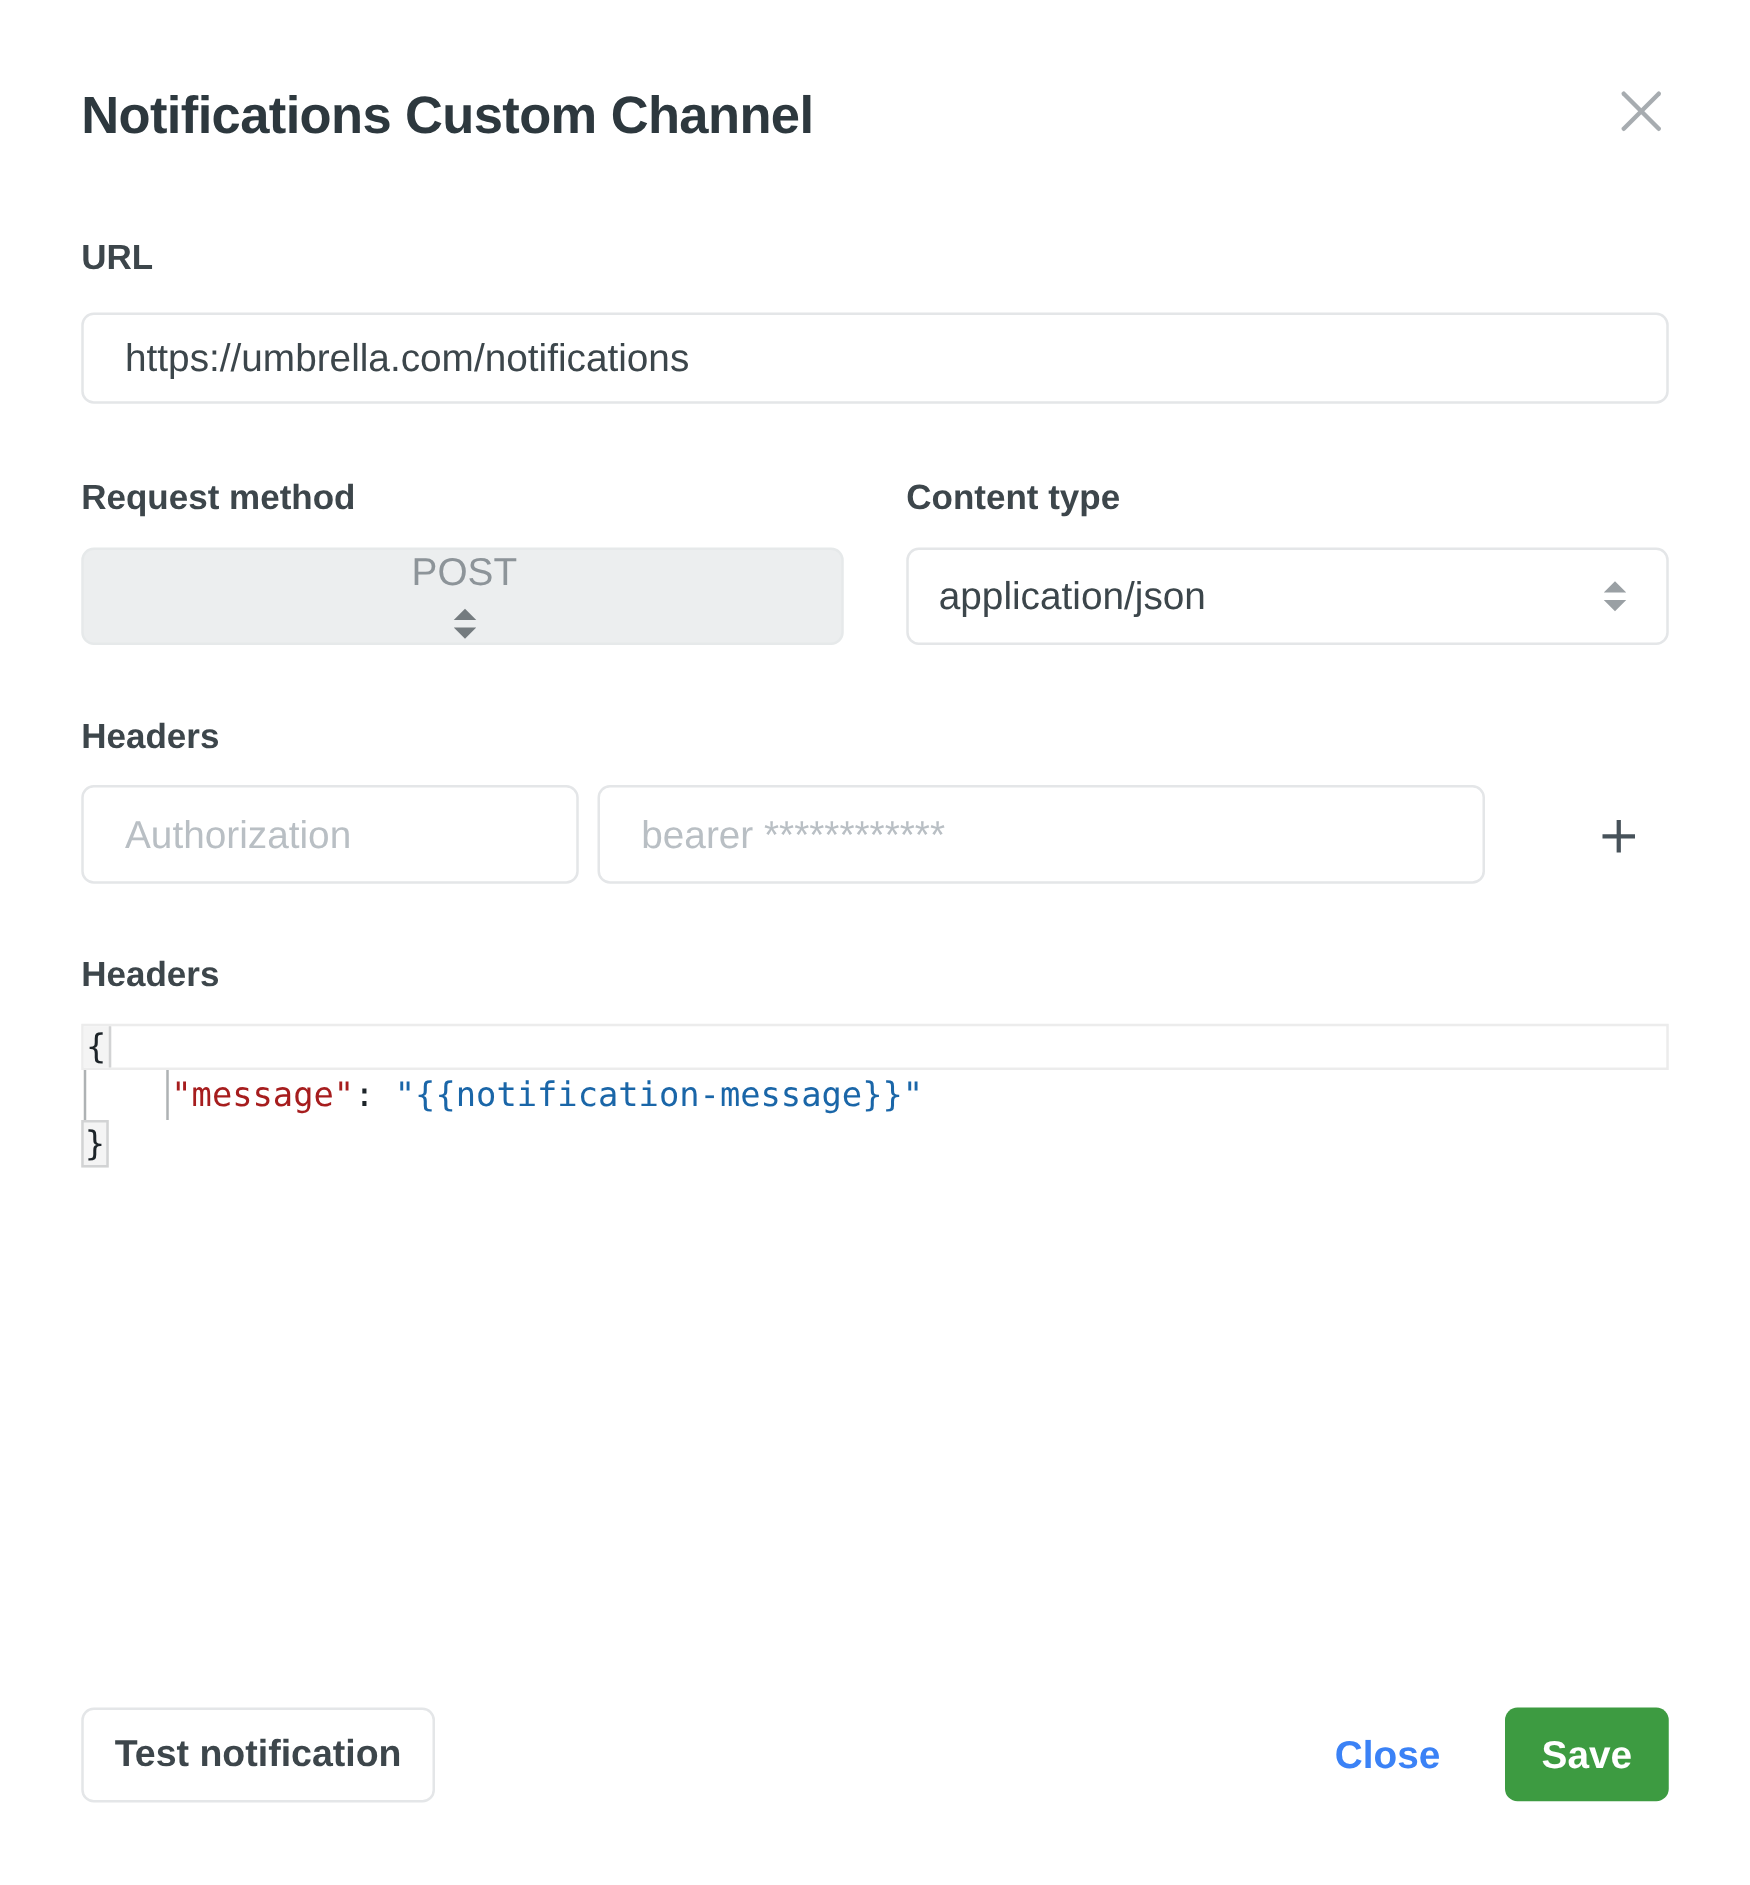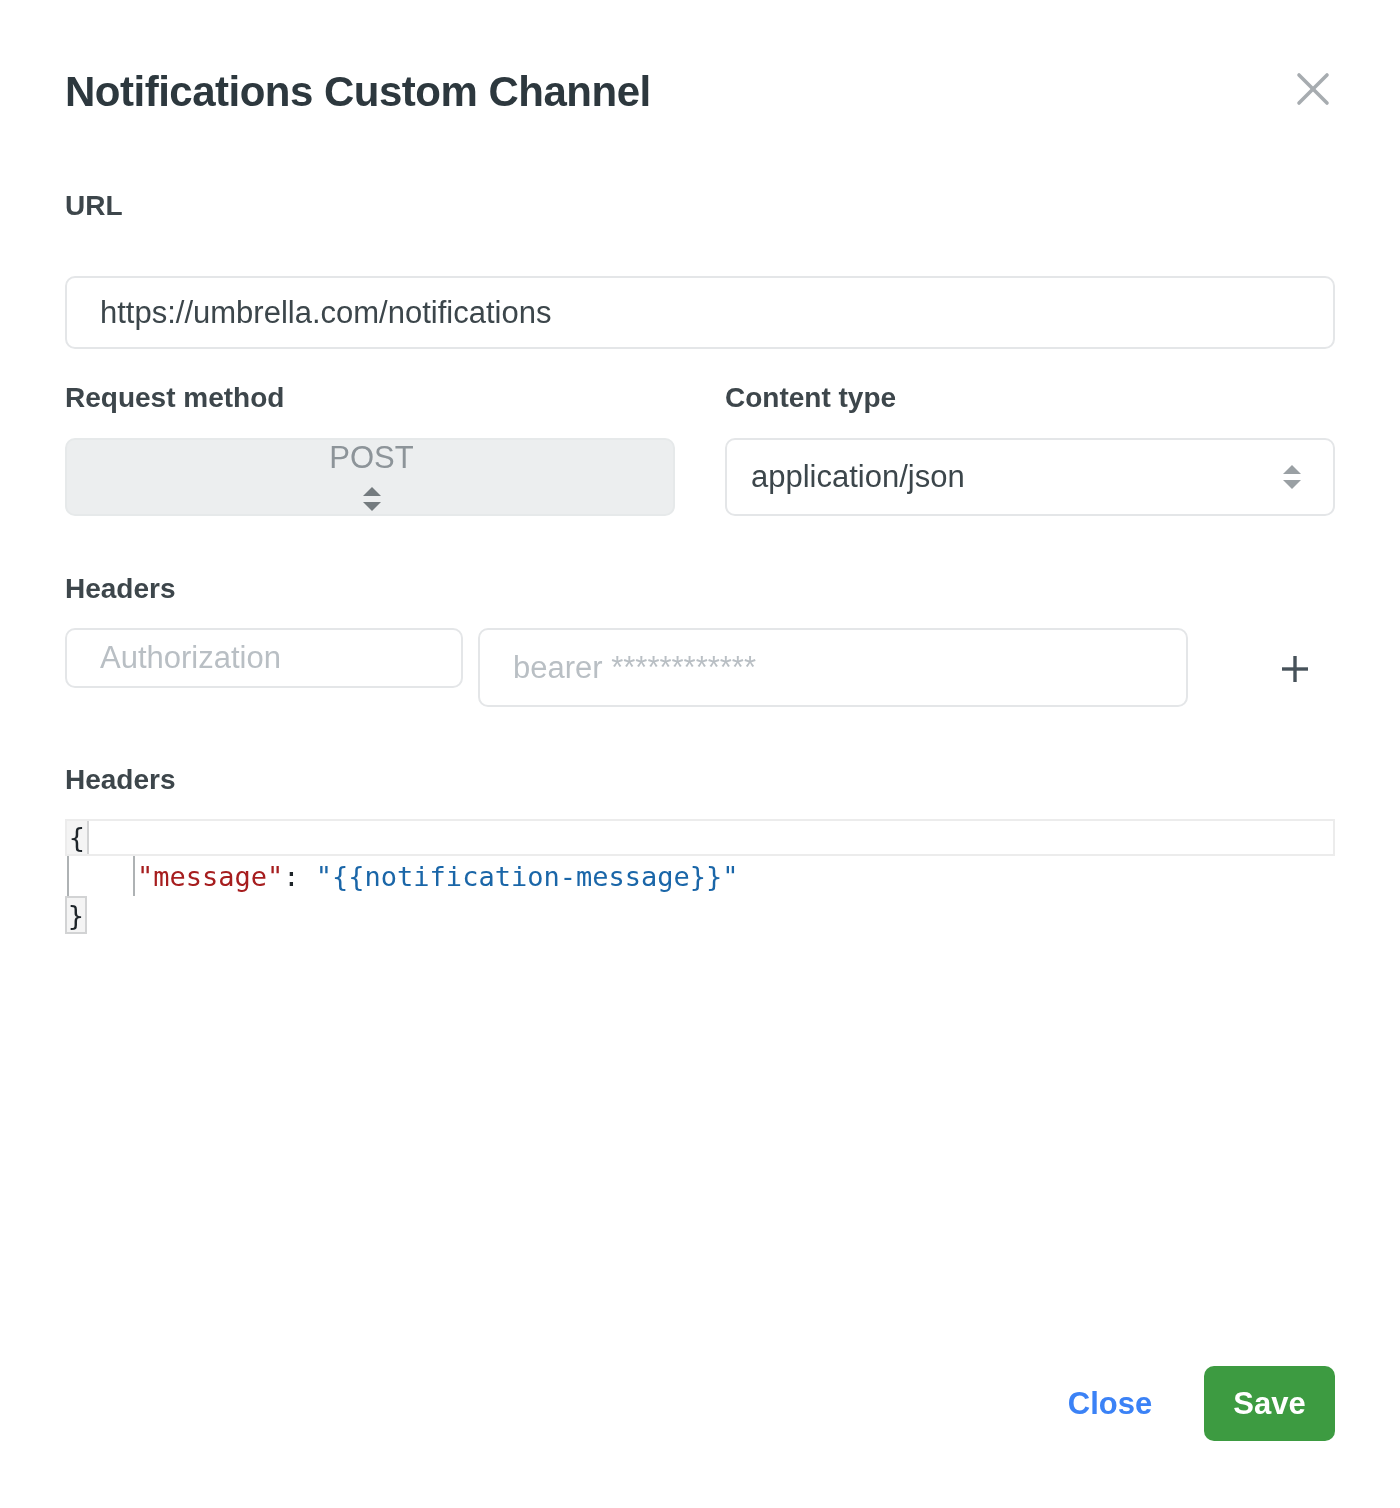--- a/index.html
+++ b/index.html
@@ -125,42 +125,42 @@
   <h1 class="dialog-title">Notifications Custom Channel</h1>
 
   <button class="close-btn" aria-label="close">
     <svg width="38" height="38" viewBox="0 0 38 38">
       <line x1="5" y1="5" x2="33" y2="33" stroke="#a7acb0" stroke-width="3.6" stroke-linecap="round"></line>
       <line x1="33" y1="5" x2="5" y2="33" stroke="#a7acb0" stroke-width="3.6" stroke-linecap="round"></line>
     </svg>
   </button>
 
   <div class="field-label" style="left:65px; top:190px;">URL</div>
-  <input class="text-input" style="left: 65px; top: 250px; width: 1270px; height: 73px; margin-top: 26px;" type="text" value="https://umbrella.com/notifications">
+  <input class="text-input" style="left: 65px; top: 250px; width: 1270px; height: 73px;" type="text" value="https://umbrella.com/notifications">
 
   <div class="field-label" style="left:65px; top:382px;">Request method</div>
   <div class="select select-disabled" style="left:65px; top:438px; width:610px; height:78px;flex-direction:column;">
     <span class="select-value">POST</span>
     <svg width="22" height="30" viewBox="0 0 22 30">
       <polygon points="11,3 20,12 2,12" fill="#747b7f"></polygon>
       <polygon points="2,18 20,18 11,27" fill="#747b7f"></polygon>
     </svg>
   </div>
 
   <div class="field-label" style="left:725px; top:382px;">Content type</div>
   <div class="select select-enabled" style="left:725px; top:438px; width:610px; height:78px;">
     <span class="select-value">application/json</span>
     <svg width="22" height="30" viewBox="0 0 22 30">
       <polygon points="11,3 20,12 2,12" fill="#9aa0a4"></polygon>
       <polygon points="2,18 20,18 11,27" fill="#9aa0a4"></polygon>
     </svg>
   </div>
 
   <div class="field-label" style="left:65px; top:573px;">Headers</div>
-  <input class="text-input" style="left: 65px; top: 628px; width: 398px; height: 60px;" type="text" placeholder="Authorization">
+  <input class="text-input" style="left: 65px; top: 628px; width: 398px; height: 79px;" type="text" placeholder="Authorization">
   <input class="text-input" style="left: 478px; top: 628px; width: 710px; height: 79px;" type="text" placeholder="bearer ************">
   <button class="add-header-btn" aria-label="add header">
     <svg width="30" height="30" viewBox="0 0 30 30">
       <line x1="15" y1="2" x2="15" y2="28" stroke="#47525a" stroke-width="3.4"></line>
       <line x1="2" y1="15" x2="28" y2="15" stroke="#47525a" stroke-width="3.4"></line>
     </svg>
   </button>
 
   <div class="field-label" style="left:65px; top:764px;">Headers</div>
   <div class="code-editor">
@@ -170,16 +170,17 @@
     <div class="code-row code-row-2">
       <span class="indent-guide guide-0"></span>
       <span class="indent-guide guide-1"></span>
       <span class="code-line"><span class="tok-key">"message"</span><span class="tok-punct">: </span><span class="tok-value">"{{notification-message}}"</span></span>
     </div>
     <div class="code-row code-row-3">
       <span class="bracket-box">}</span>
     </div>
   </div>
 
+  <button class="test-btn">Test notification</button>
   <button class="close-text-btn">Close</button>
   <button class="save-btn">Save</button>
 
 </div>
 
 </body></html>

